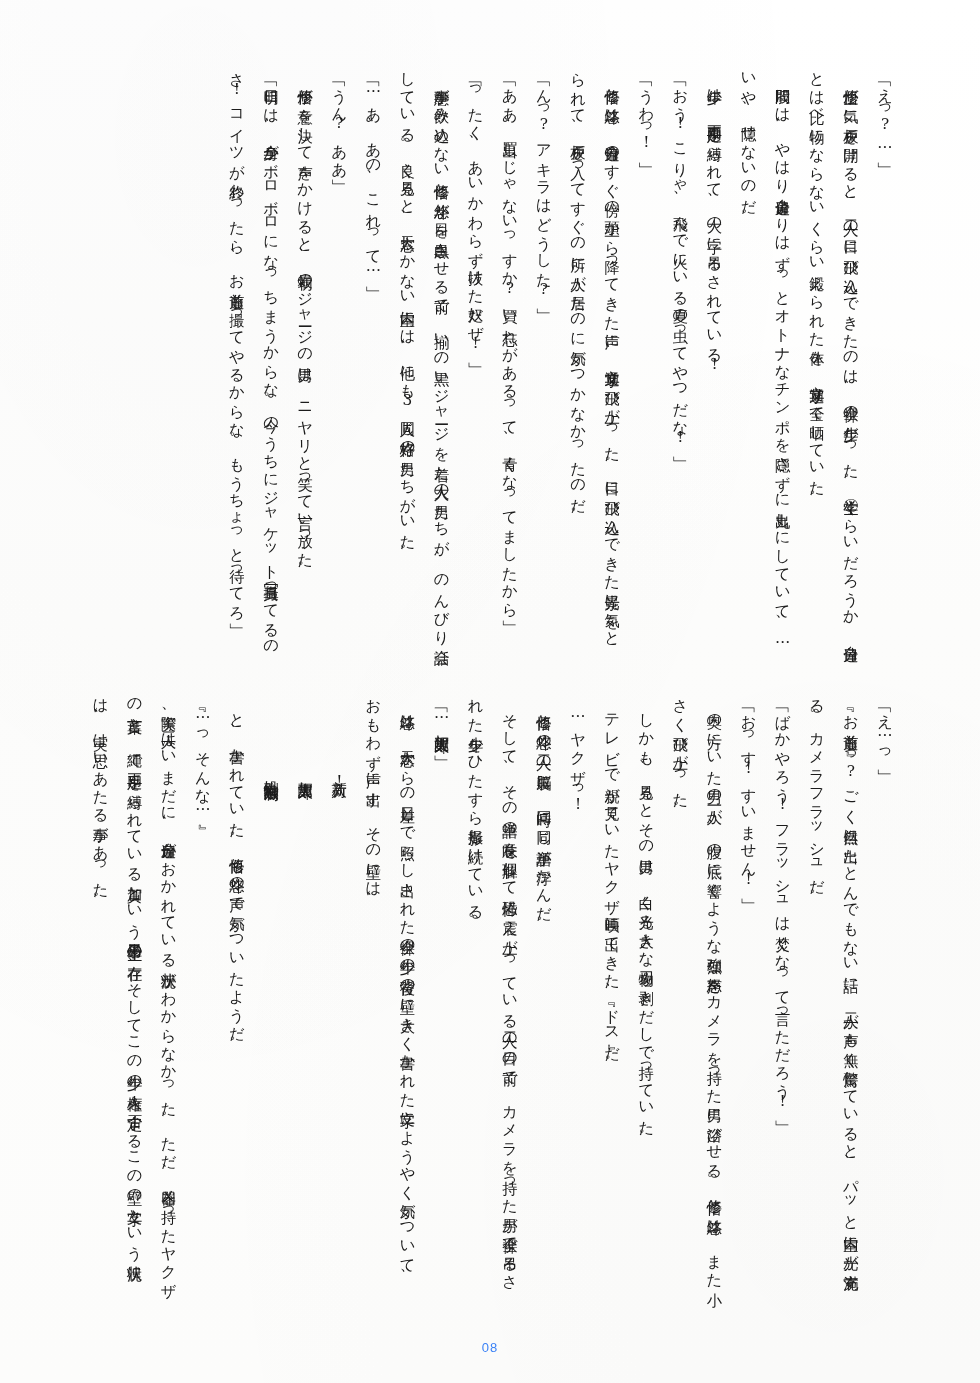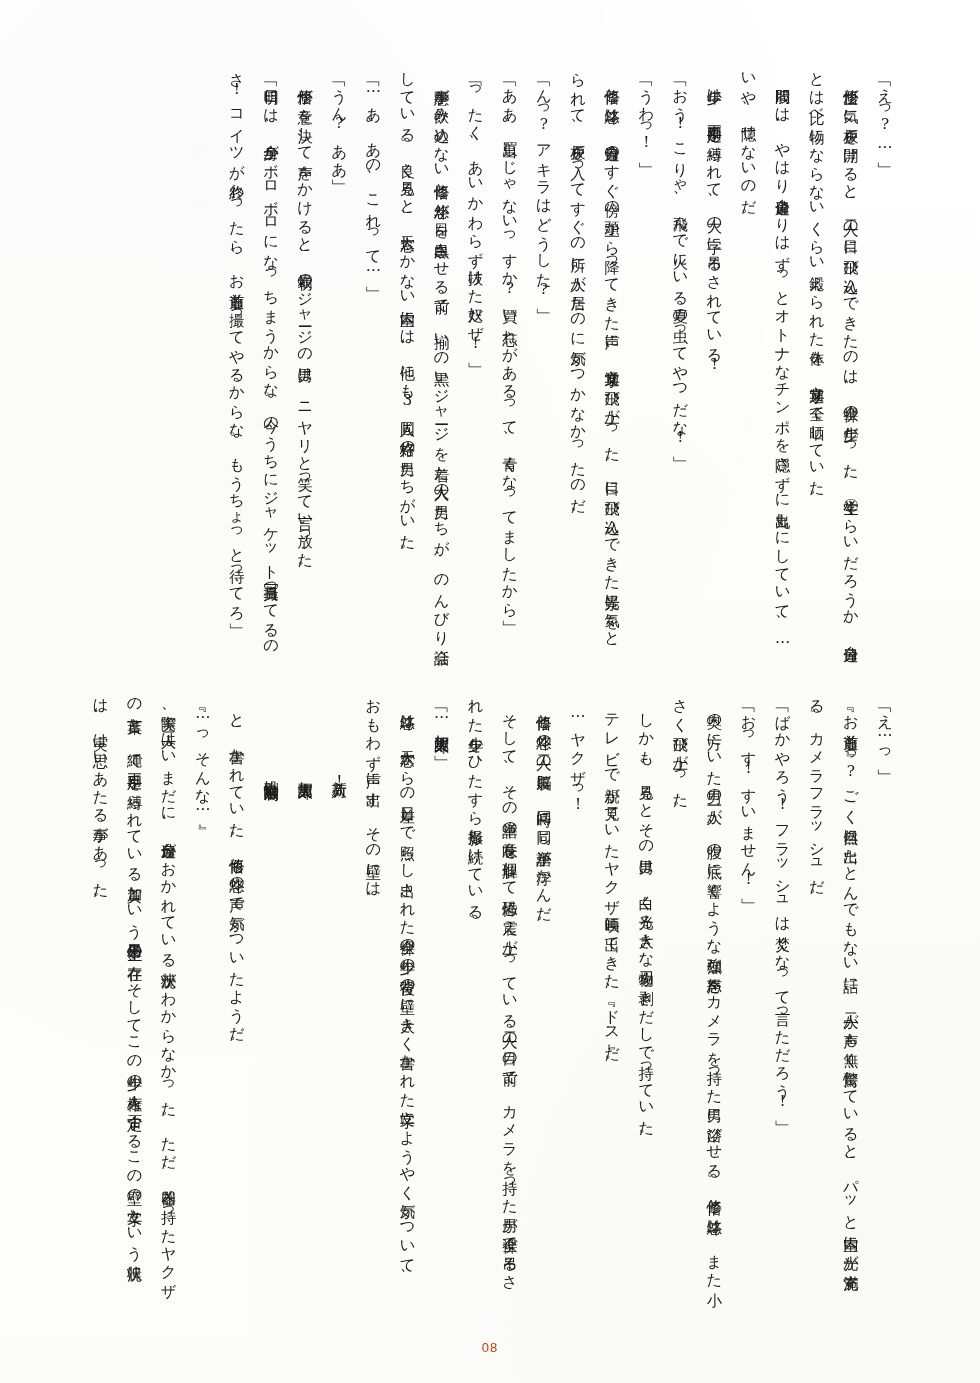--- a/index.html
+++ b/index.html
@@ -79,21 +79,21 @@
 
   #page-number {
     position: absolute;
     left: 0;
     right: 0;
     bottom: 28px;
     text-align: center;
     font-family: "Liberation Sans", sans-serif;
     font-size: 13px;
     letter-spacing: 0.07em;
-    color: #c2410c;
+    color: #3b82f6;
     z-index: 3;
   }
 </style>
 </head>
 <body>
 
 <div class="page">
 
   <div class="block" id="block-one">
     <p class="para">「えっ?…」</p>

